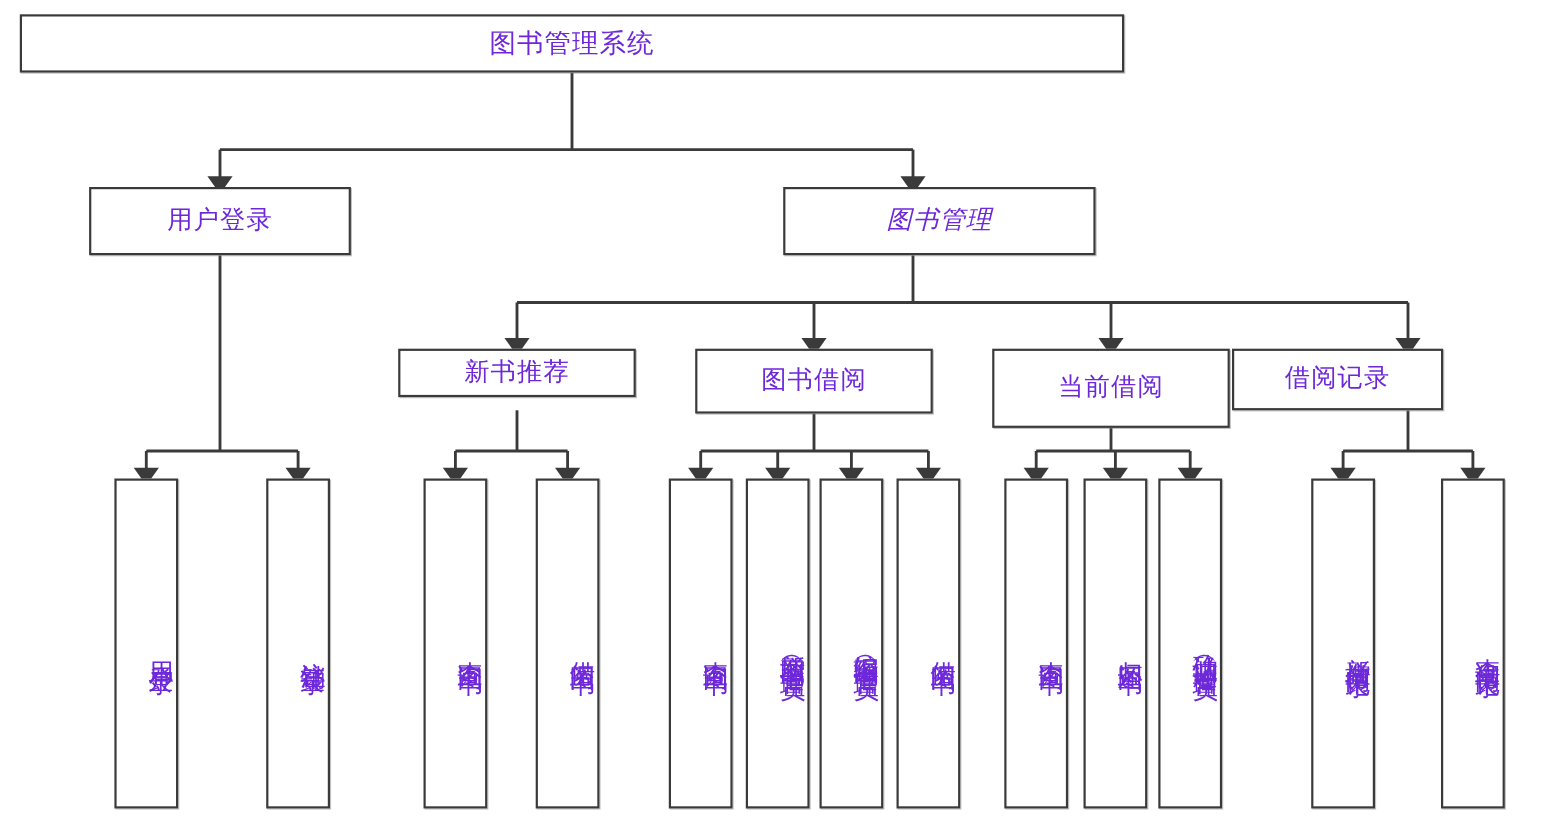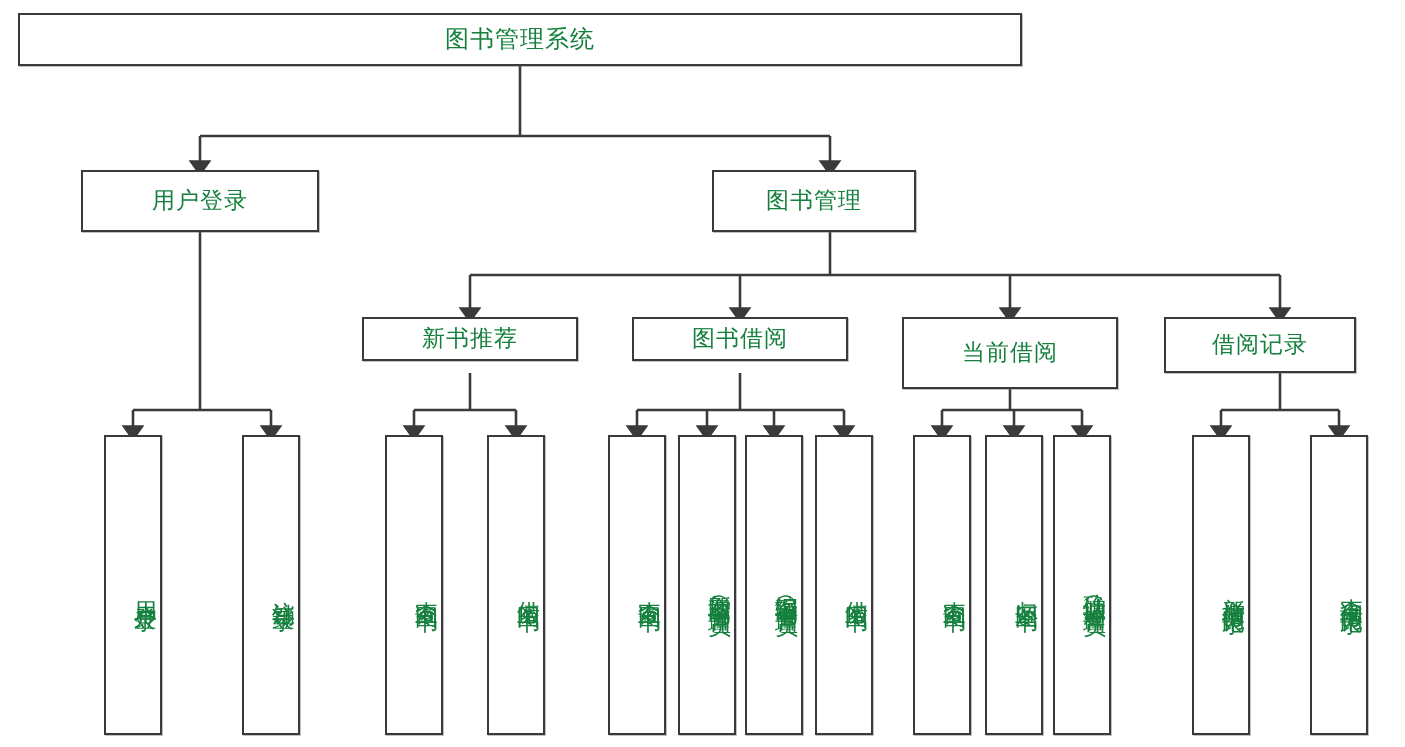--- a/index.html
+++ b/index.html
@@ -25,21 +25,21 @@
     top: 0;
     width: 1405px;
     height: 747px;
     pointer-events: none;
   }
   .node {
     position: absolute;
     box-sizing: border-box;
     border: 2px solid #3a3a3a;
     background: #ffffff;
-    color: #15803d;
+    color: #6d28d9;
     display: flex;
     align-items: center;
     justify-content: center;
     text-align: center;
     box-shadow: 1px 1px 0 rgba(120,120,120,0.45);
   }
   .node.horiz {
     font-size: 23px;
     line-height: 1.2;
     letter-spacing: 1px;
@@ -121,33 +121,33 @@
       </g>
   </svg>
 
   <div id="nodes-layer">
       <div class="node horiz root" style="left: 18px; top: 13px; width: 1004px; height: 53px;">
         <span class="htext">图书管理系统</span>
       </div>
       <div class="node horiz" style="left: 81px; top: 170px; width: 238px; height: 62px;">
         <span class="htext">用户登录</span>
       </div>
-      <div class="node horiz" style="left: 712px; top: 170px; width: 204px; height: 62px;">
+      <div class="node horiz" style="left: 712px; top: 170px; width: 284px; height: 62px; font-style: italic;">
         <span class="htext">图书管理</span>
       </div>
       <div class="node horiz" style="left: 362px; top: 317px; width: 216px; height: 44px;">
         <span class="htext">新书推荐</span>
       </div>
-      <div class="node horiz" style="left: 632px; top: 317px; width: 216px; height: 44px;">
+      <div class="node horiz" style="left: 632px; top: 317px; width: 216px; height: 59px;">
         <span class="htext">图书借阅</span>
       </div>
       <div class="node horiz" style="left: 902px; top: 317px; width: 216px; height: 72px;">
         <span class="htext">当前借阅</span>
       </div>
-      <div class="node horiz" style="left: 1164px; top: 317px; width: 192px; height: 56px; align-items: center;">
+      <div class="node horiz" style="left: 1120px; top: 317px; width: 192px; height: 56px; align-items: center;">
         <span class="htext">借阅记录</span>
       </div>
       <div class="node vert" style="left: 104px; top: 435px; width: 58px; height: 300px;">
         <span class="vtext">用户登录</span>
       </div>
       <div class="node vert" style="left: 242px; top: 435px; width: 58px; height: 300px;">
         <span class="vtext">注销登录</span>
       </div>
       <div class="node vert" style="left: 385px; top: 435px; width: 58px; height: 300px;">
         <span class="vtext">查询图书</span>

